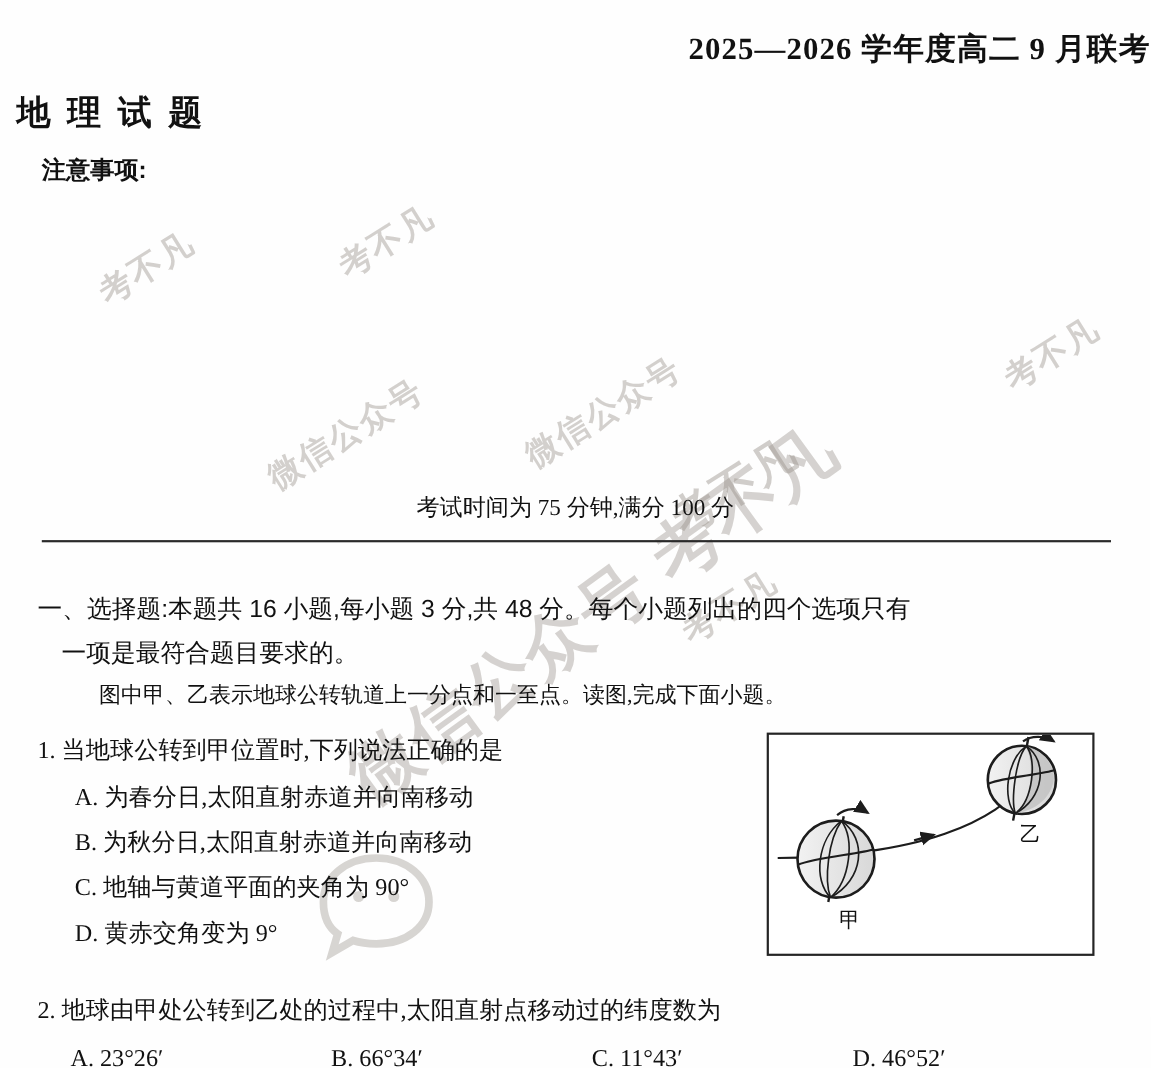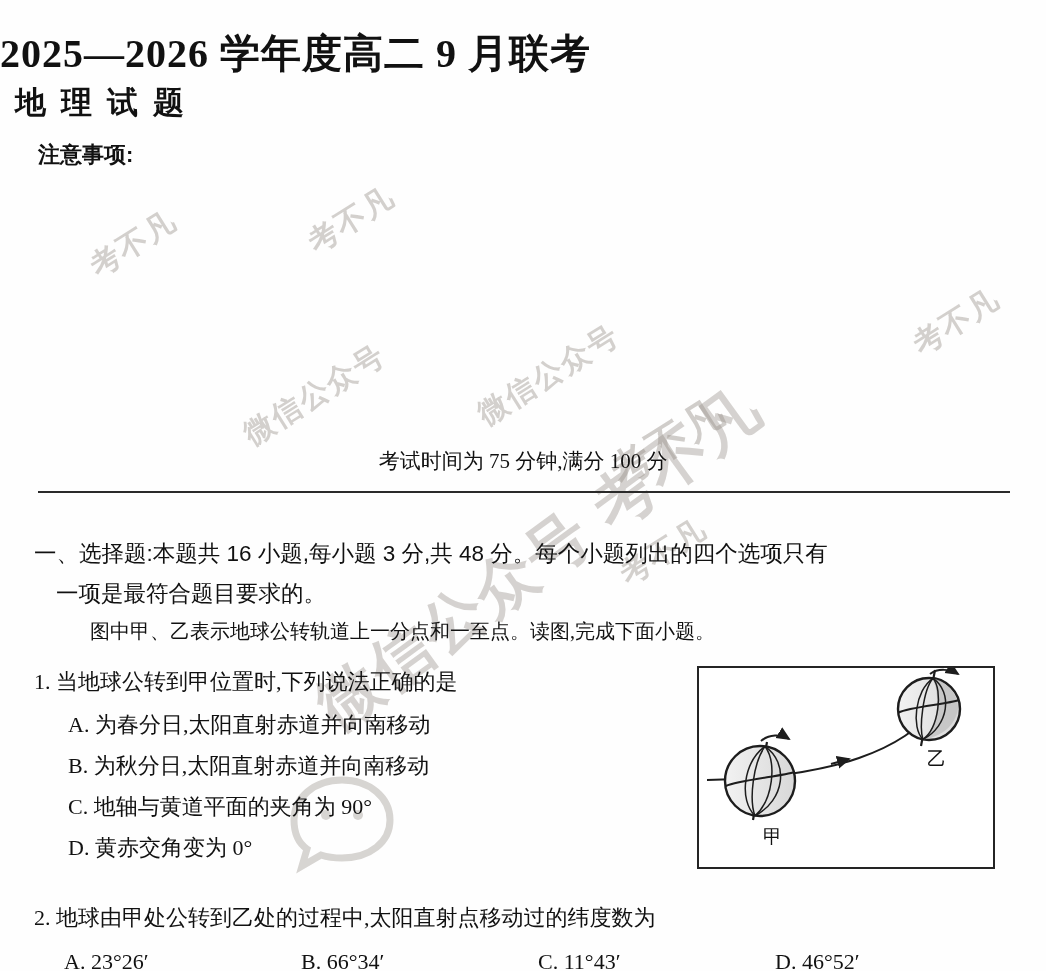--- a/index.html
+++ b/index.html
@@ -46,22 +46,22 @@
     width: 120px;
     height: 112px;
     opacity: .38;
   }
 
   
   .doc-title-1 {
     position: absolute;
     left: 0; right: 0;
     top: 26px;
-    text-align: left;
-    font-size: 40px;
+    text-align: right;
+    font-size: 28px;
     font-weight: 700;
     letter-spacing: 1px;
     z-index: 10;
   }
   .doc-title-2 {
     position: absolute;
     left: 0; right: 0;
     top: 82px;
     font-size: 31px;
     font-weight: 700;
@@ -200,21 +200,21 @@
   </div>
 
   <div class="stem-intro">图中甲、乙表示地球公转轨道上一分点和一至点。读图,完成下面小题。</div>
 
   <div class="q-block" id="q1">
     <div class="q-text">1. 当地球公转到甲位置时,下列说法正确的是</div>
     <div class="q-opts">
       <div class="q-opt">A. 为春分日,太阳直射赤道并向南移动</div>
       <div class="q-opt">B. 为秋分日,太阳直射赤道并向南移动</div>
       <div class="q-opt">C. 地轴与黄道平面的夹角为 90°</div>
-      <div class="q-opt">D. 黄赤交角变为 0°</div>
+      <div class="q-opt">D. 黄赤交角变为 9°</div>
     </div>
   </div>
 
   <div class="q-block" id="q2">
     <div class="q-text">2. 地球由甲处公转到乙处的过程中,太阳直射点移动过的纬度数为</div>
     <div class="q2-opts">
       <div class="q-opt">A. 23°26′</div>
       <div class="q-opt">B. 66°34′</div>
       <div class="q-opt">C. 11°43′</div>
       <div class="q-opt">D. 46°52′</div>

